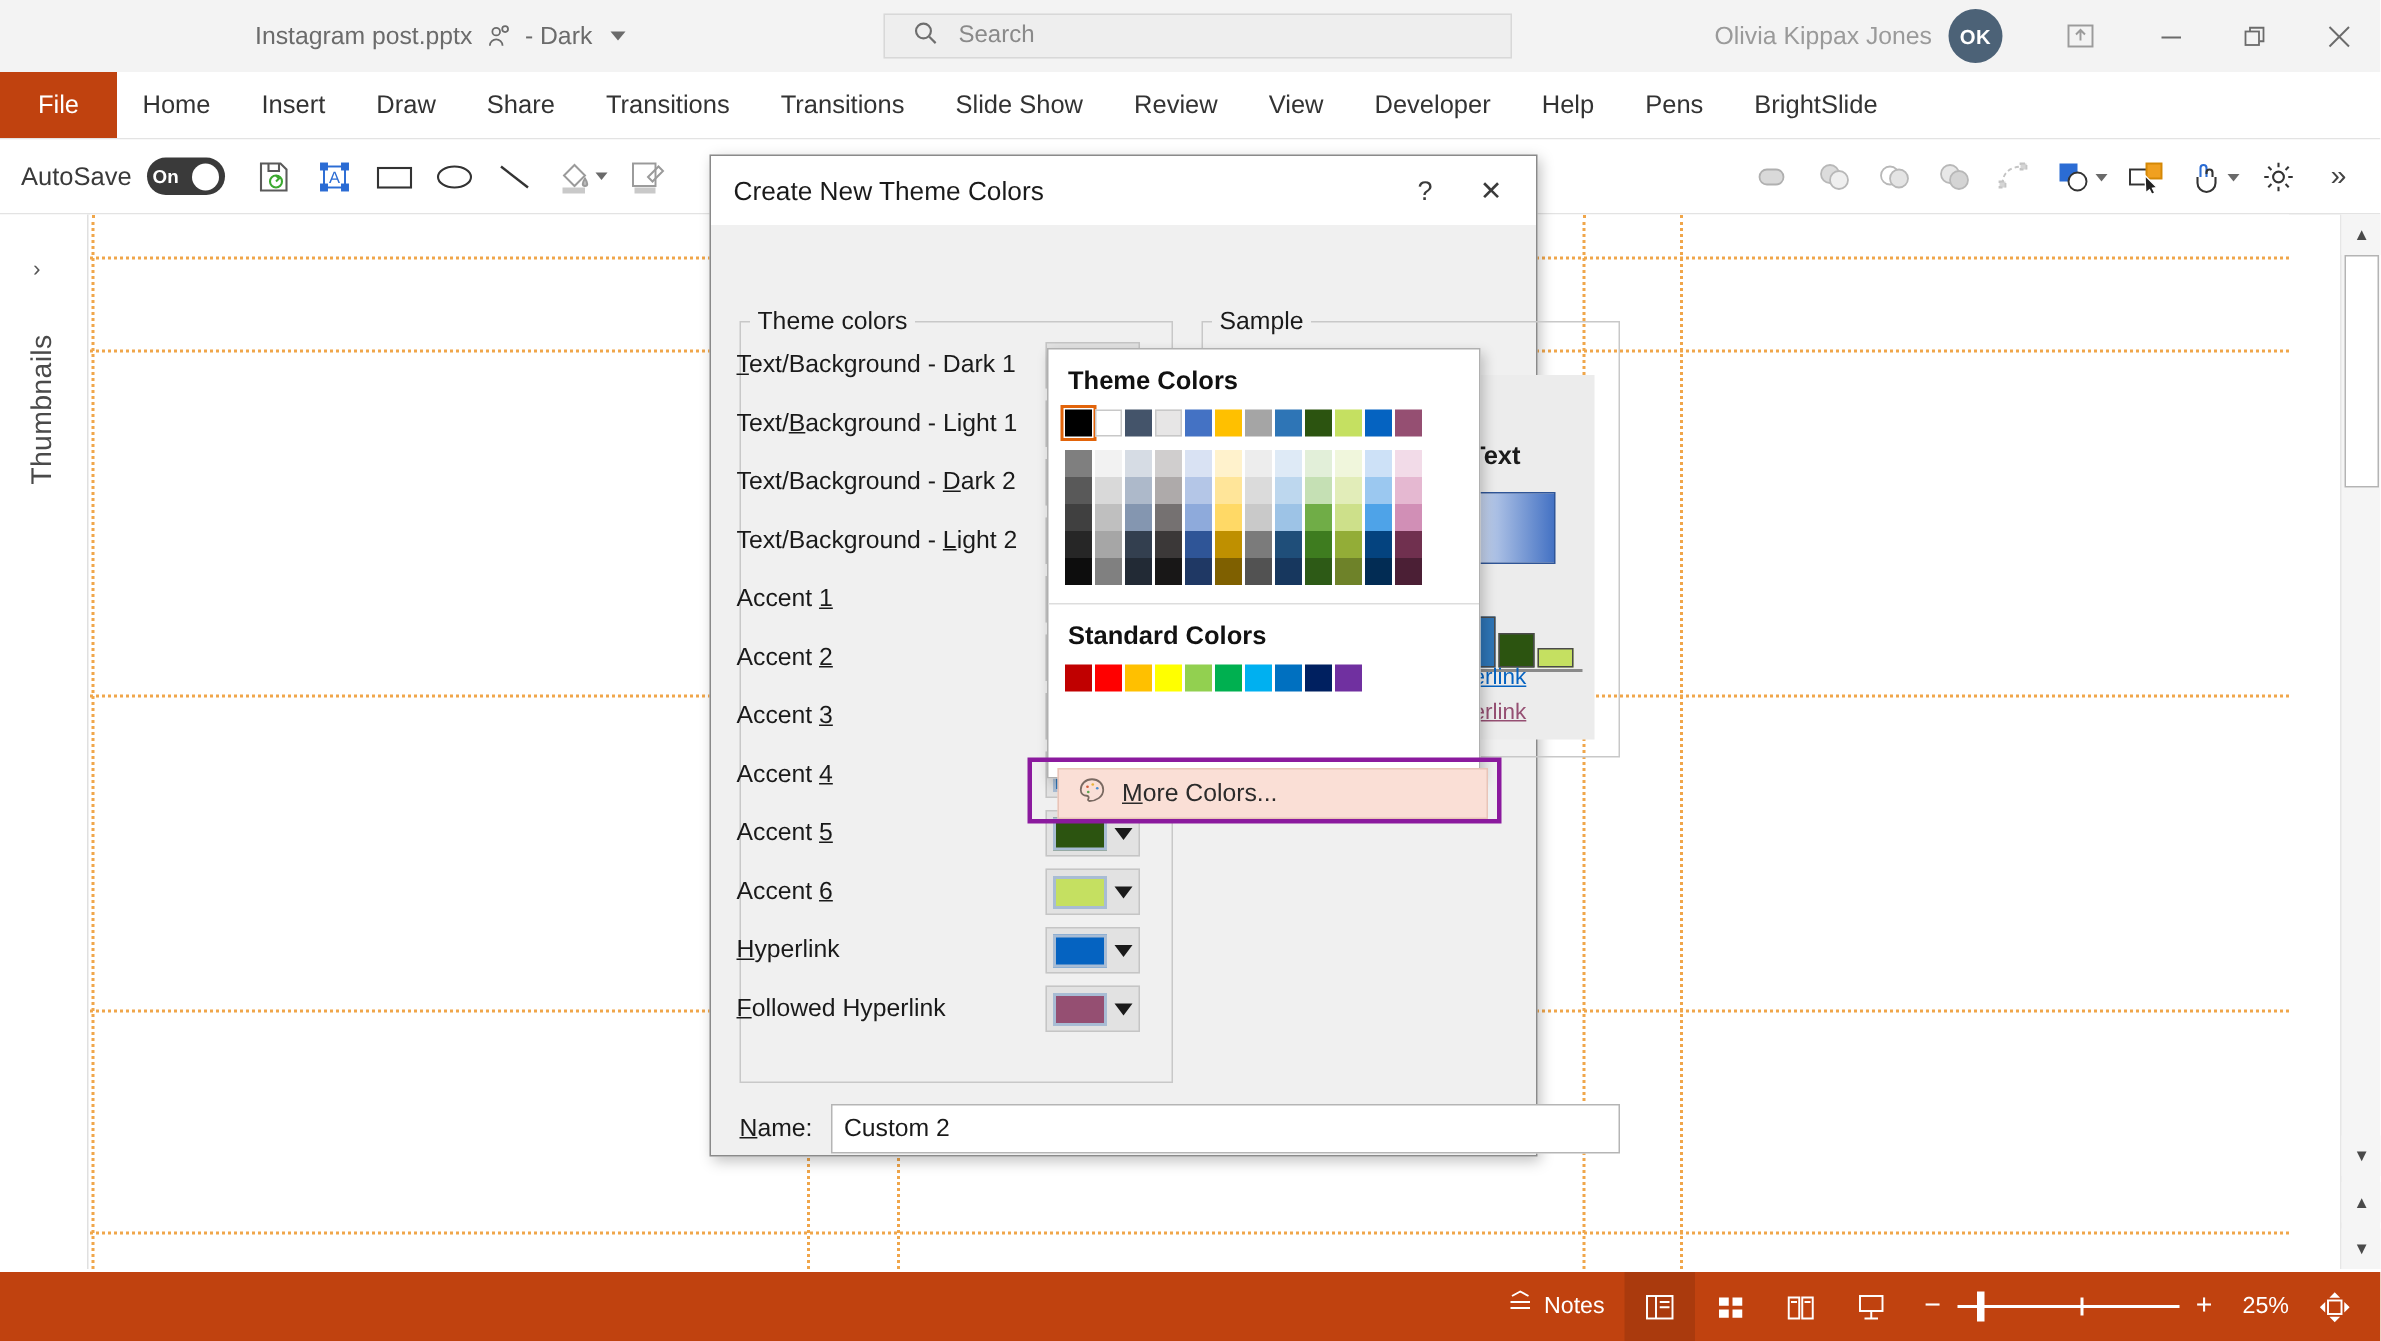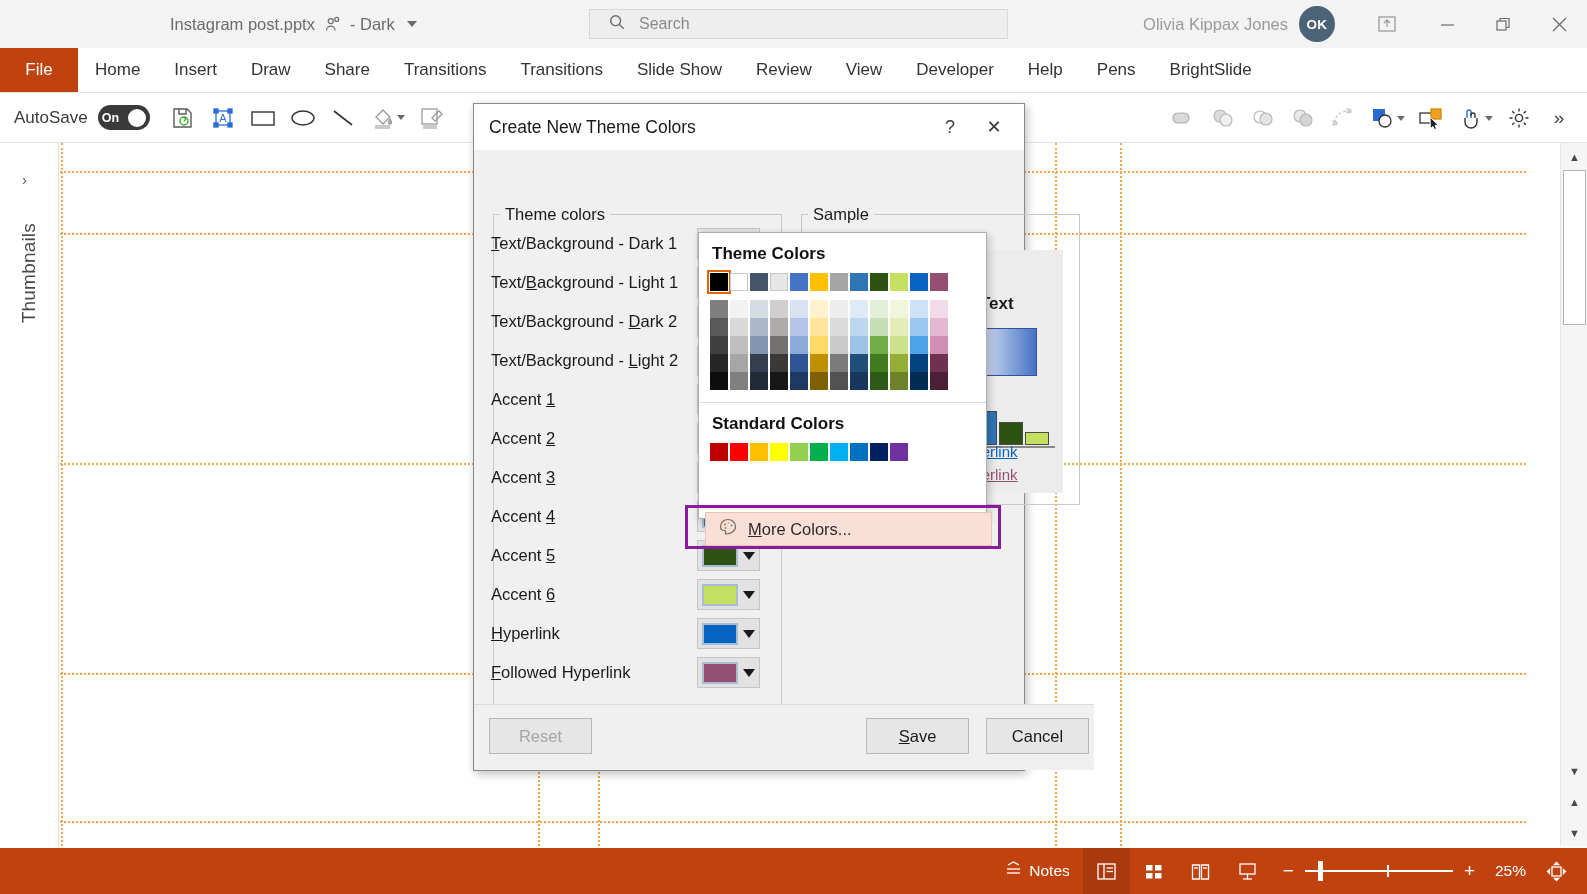--- a/index.html
+++ b/index.html
@@ -724,25 +724,20 @@
         <div class="samp-link" id="samp-link-1" style="top: 193px; color: rgb(5, 99, 193); text-decoration-color: rgb(5, 99, 193);">Hyperlink</div>
         <div class="samp-link" id="samp-link-2" style="top: 216px; color: rgb(149, 79, 114); text-decoration-color: rgb(149, 79, 114);">Hyperlink</div>
       </div>
 
       <div class="name-row">
         <span class="name-label"><u>N</u>ame:</span>
         <div class="name-input">Custom 2</div>
       </div>
     </div>
 
-    <div class="dlg-footer">
-      <div class="dbtn disabled" id="reset">Reset</div>
-      <div class="dbtn" id="save"><u>S</u>ave</div>
-      <div class="dbtn" id="cancel">Cancel</div>
-    </div>
   </div>
 
   <div class="picker">
     <div class="pk-heading">Theme Colors</div>
     <div class="pk-grid" id="pk-grid-host">
         <div class="pk-col">
           <div class="pk-base sel" style="background: rgb(0, 0, 0);"></div>
           <div class="pk-cell" style="background: rgb(127, 127, 127);"></div>
           <div class="pk-cell" style="background: rgb(89, 89, 89);"></div>
           <div class="pk-cell" style="background: rgb(64, 64, 64);"></div>

